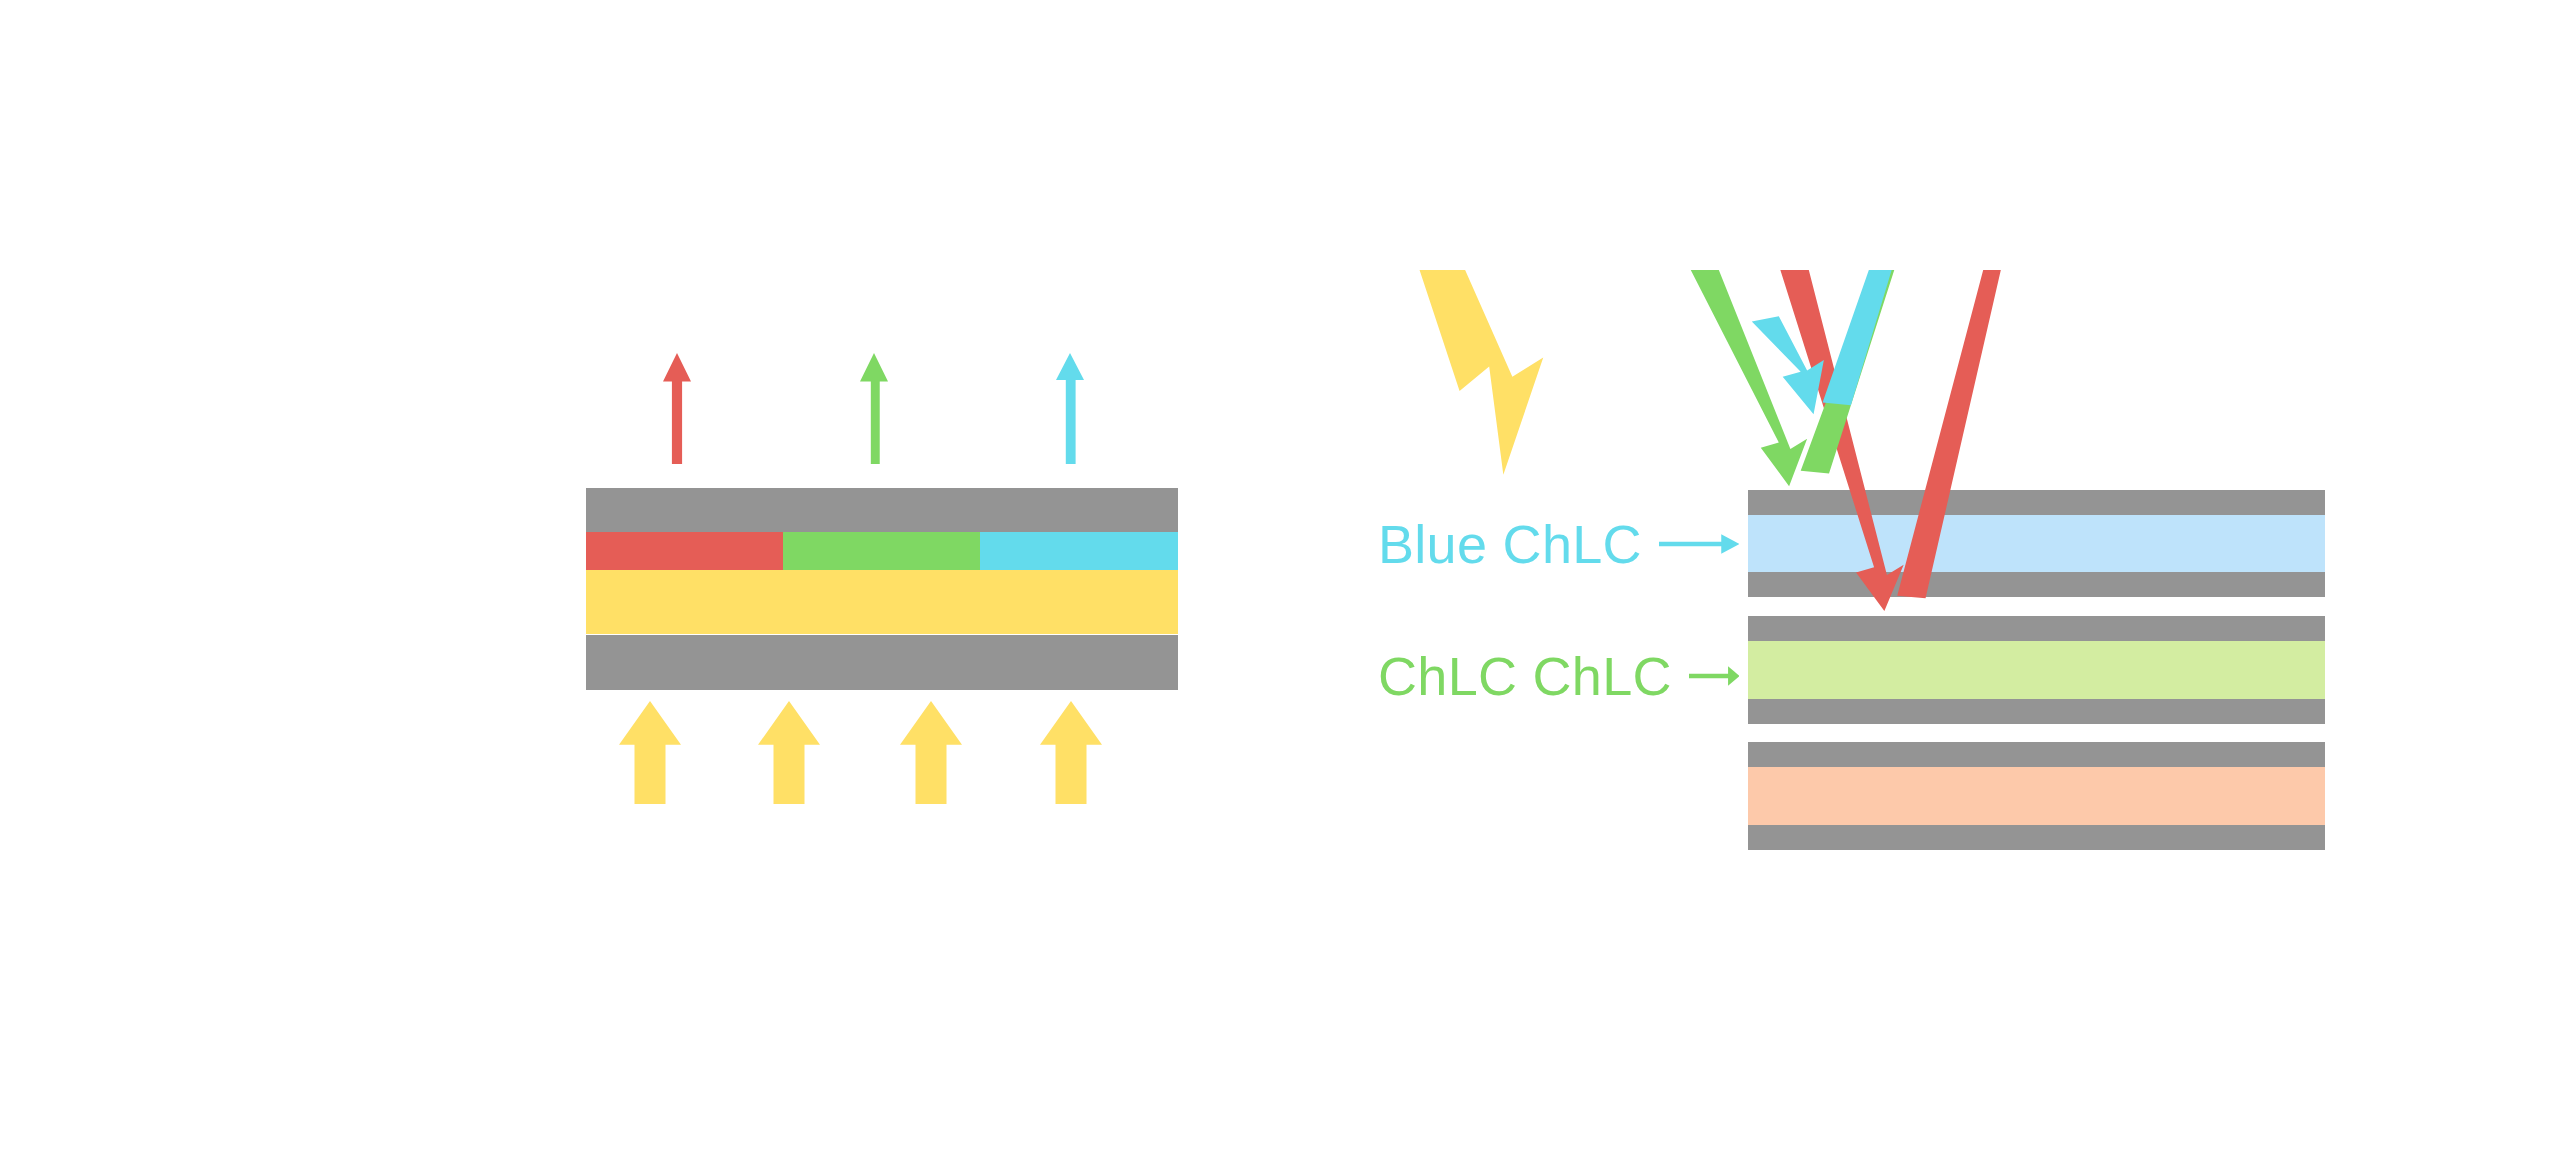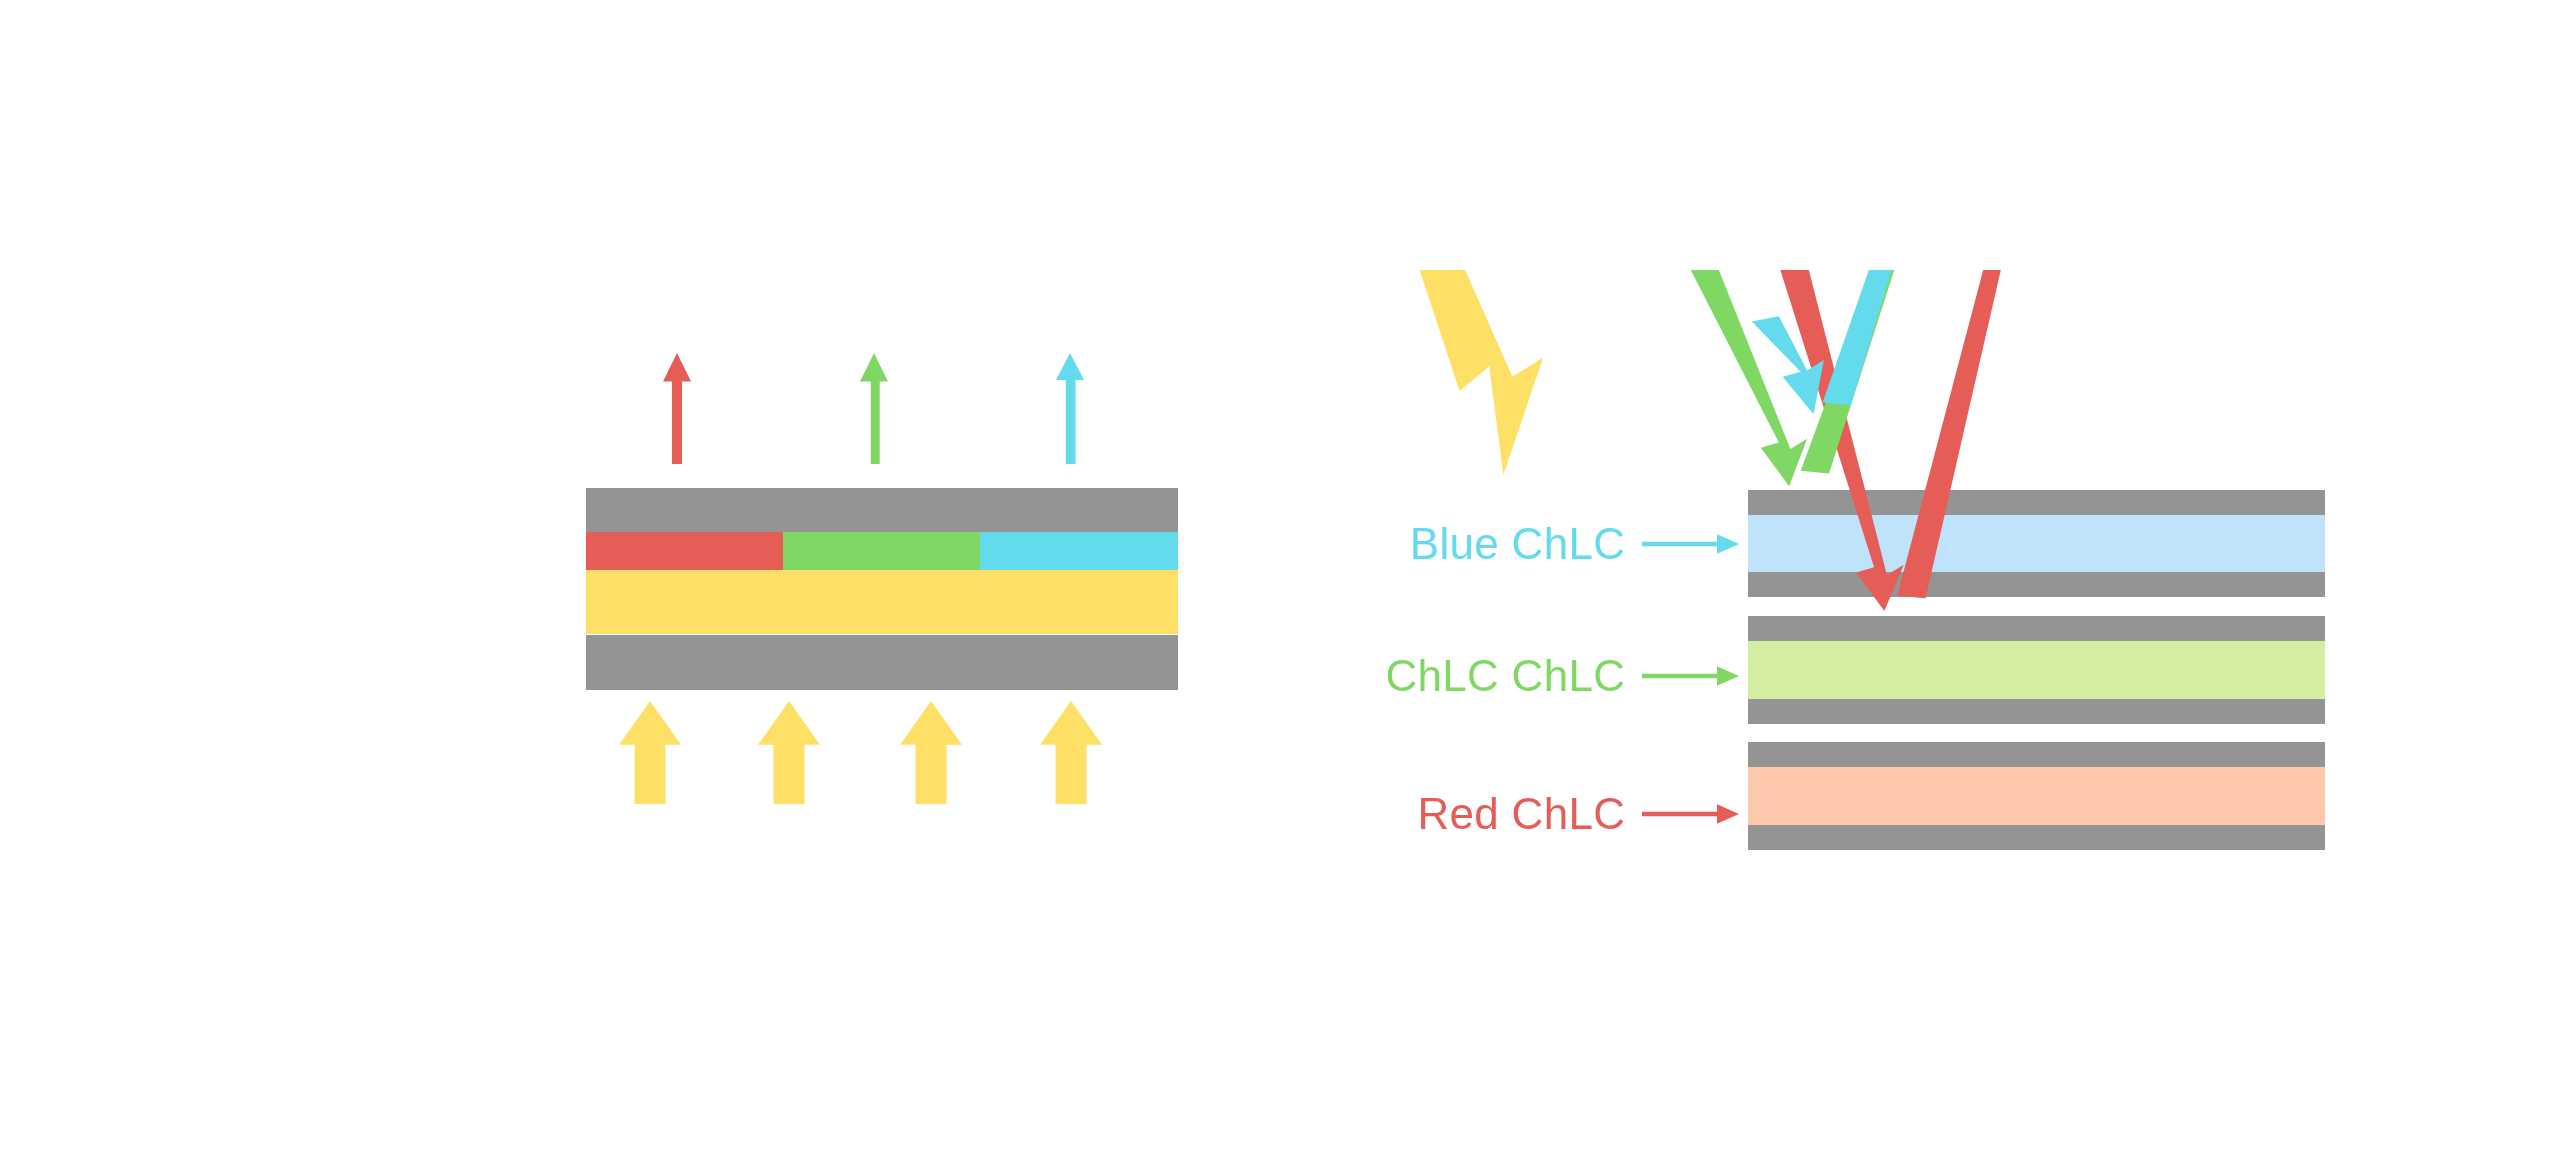--- a/index.html
+++ b/index.html
@@ -86,21 +86,21 @@
     left: 0;
     top: 0;
     width: 1005px;
     height: 605px;
     pointer-events: none;
   }
 
   .label {
     position: absolute;
     white-space: nowrap;
-    font-size: 44px;
+    font-size: 54px;
     letter-spacing: 0.3px;
     line-height: 1;
     font-weight: 400;
   }
   .label-row {
     position: absolute;
     display: flex;
     align-items: center;
     height: 52px;
   }
@@ -224,25 +224,16 @@
     <div class="label-row" style="left:0px; top:380px; width:361px; justify-content:flex-end;">
       <span class="label" style="position:static; color:#7FD863;">ChLC ChLC</span>
       <span class="label-arrow">
         <svg viewBox="0 0 150 40" preserveAspectRatio="none">
           <path d="M0,20 L120,20" stroke="#7FD863" stroke-width="7" fill="none"></path>
           <polygon points="150,20 116,5 116,35" fill="#7FD863"></polygon>
         </svg>
       </span>
     </div>
 
-    <div class="label-row" style="left:0px; top:518px; width:361px; justify-content:flex-end;">
-      <span class="label" style="position:static; color:#E55D56;">Red ChLC</span>
-      <span class="label-arrow">
-        <svg viewBox="0 0 150 40" preserveAspectRatio="none">
-          <path d="M0,20 L120,20" stroke="#E55D56" stroke-width="7" fill="none"></path>
-          <polygon points="150,20 116,5 116,35" fill="#E55D56"></polygon>
-        </svg>
-      </span>
-    </div>
   </div>
 
 </div>
 
 
 </body></html>

